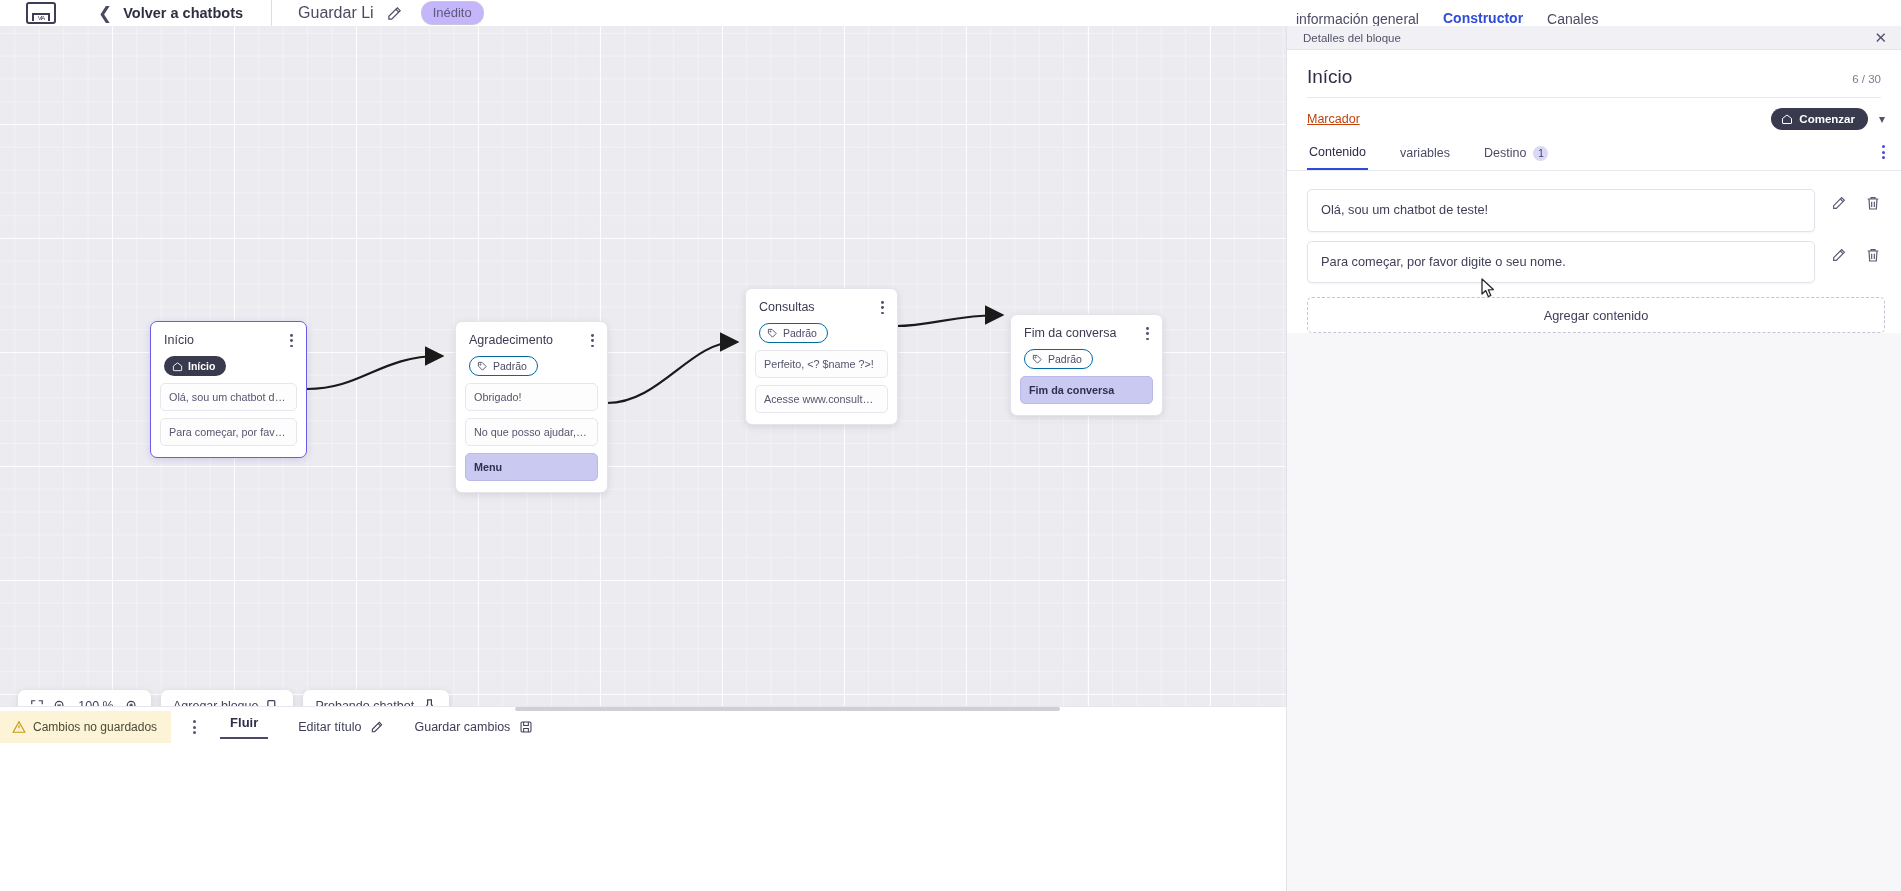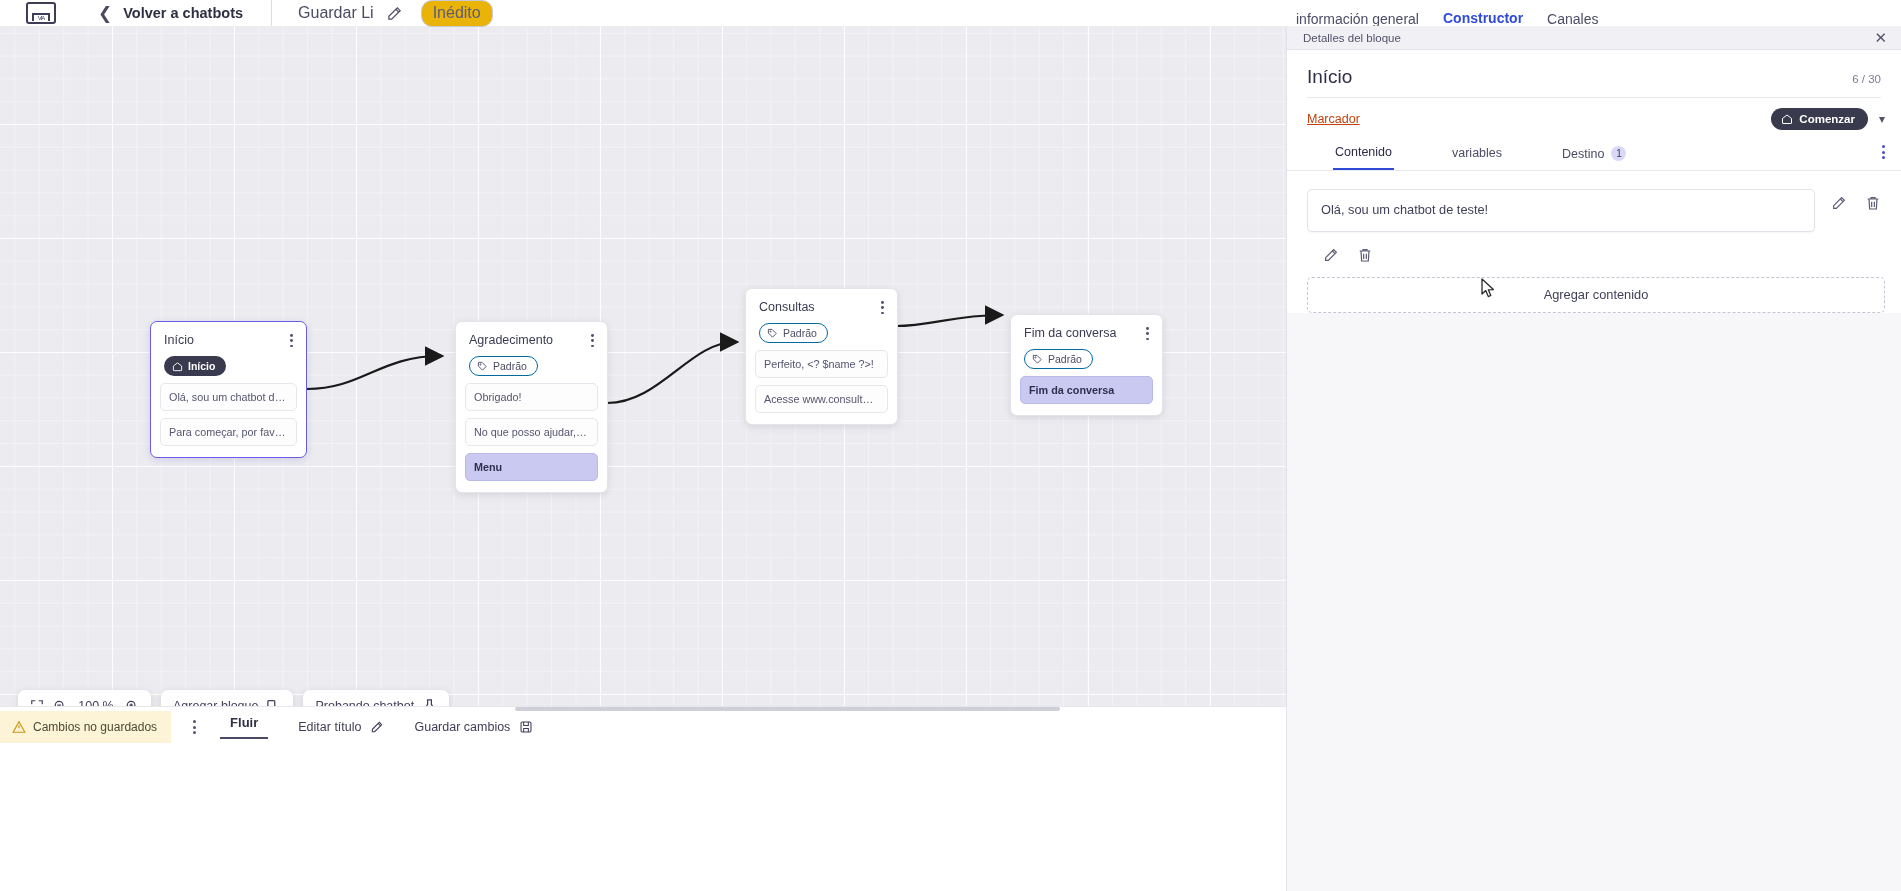--- a/index.html
+++ b/index.html
@@ -40,21 +40,21 @@
   .hdr-divider {
     margin-left: 28px; width: 1px; height: 26px; background: #dcdce4;
   }
   .bot-title {
     margin-left: 26px; font-size: 16px; color: #4b4b63; white-space: nowrap;
   }
   .pencil-hdr { margin-left: 12px; cursor: pointer; display:flex; }
   .badge-unpub {
     margin-left: 18px; padding: 3px 11px 4px;
     border: 1px solid #c9c9d6; border-radius: 11px;
-    font-size: 16px; color: #5c5c76; background: #eab308;
+    font-size: 13px; color: #5c5c76; background: #c4b5fd;
     white-space: nowrap;
   }
 
   
   .right-tabs {
     position: absolute; top: 0; left: 1286px;
     width: 615px; height: 42px;
     background: #ffffff;
     display: flex; align-items: center; gap: 24px;
     padding-left: 10px;
@@ -210,21 +210,21 @@
   .marker-chevron { font-size: 12px; color: #53536b; cursor: pointer; }
 
   .panel-tabs {
     display: flex; align-items: center; gap: 30px;
     padding: 0 20px; border-bottom: 1px solid #e8e8ef;
     position: relative;
   }
   .ptab {
     font-size: 12.5px; color: #4c4c66; cursor: pointer;
     padding: 5px 2px 9px; white-space: nowrap;
-    display: flex; align-items: flex-end; gap: 7px; margin-left: 26px;
+    display: flex; align-items: flex-start; gap: 7px;
   }
   .ptab.active { color: #2b2b46; border-bottom: 2.5px solid #2f4bd8; }
   .ptab-badge {
     background: #d9d9f7; color: #3b3b66; border-radius: 50%;
     width: 15px; height: 15px; font-size: 10px;
     display: flex; align-items: center; justify-content: center;
   }
   .panel-tabs-kebab {
     position: absolute; right: 16px; top: 5px;
     display: flex; flex-direction: column; gap: 2.5px; cursor: pointer;
@@ -507,20 +507,21 @@
           </span>
           <span class="ico-btn">
             <svg width="16" height="16" viewBox="0 0 24 24" fill="none" stroke="#5a5a74" stroke-width="1.8">
                 <path d="M4 6h16M9 6V4h6v2M6 6l1 15h10l1-15"></path>
                 <path d="M10 10v8M14 10v8"></path>
               </svg>
           </span>
         </div>
       </div>
       <div class="content-item">
+        <div class="content-card">Para começar, por favor digite o seu nome.</div>
         <div class="content-actions">
           <span class="ico-btn">
             <svg width="16" height="16" viewBox="0 0 24 24" fill="none" stroke="#5a5a74" stroke-width="1.8">
                 <path d="M4 20h4L20 8l-4-4L4 16v4z"></path>
                 <path d="M14 6l4 4"></path>
               </svg>
           </span>
           <span class="ico-btn">
             <svg width="16" height="16" viewBox="0 0 24 24" fill="none" stroke="#5a5a74" stroke-width="1.8">
                 <path d="M4 6h16M9 6V4h6v2M6 6l1 15h10l1-15"></path>

